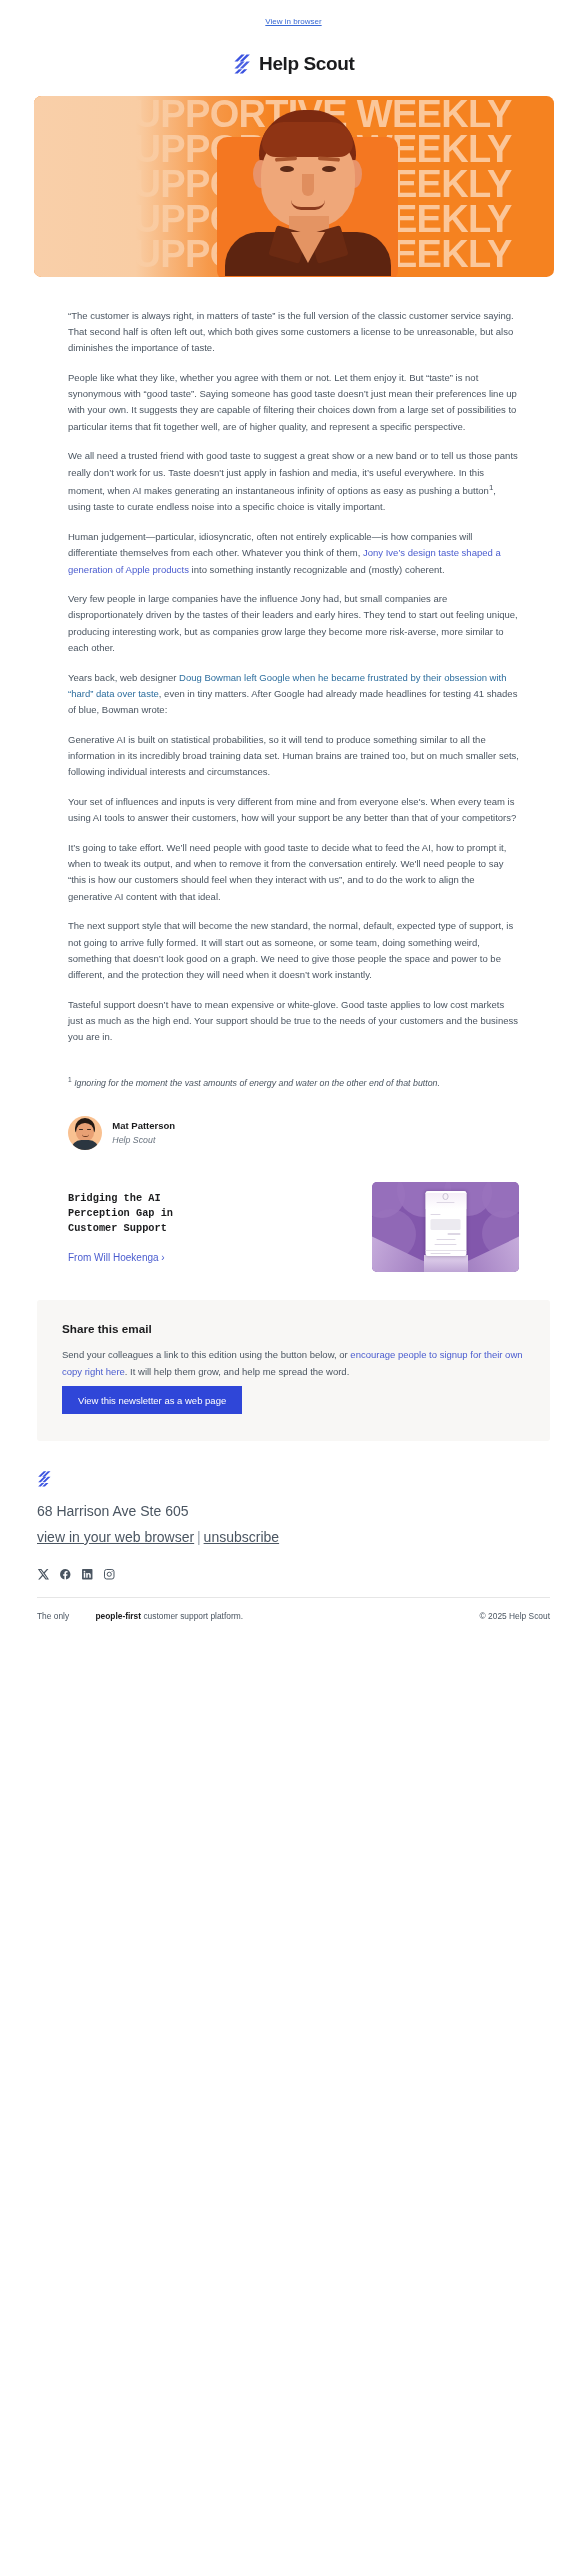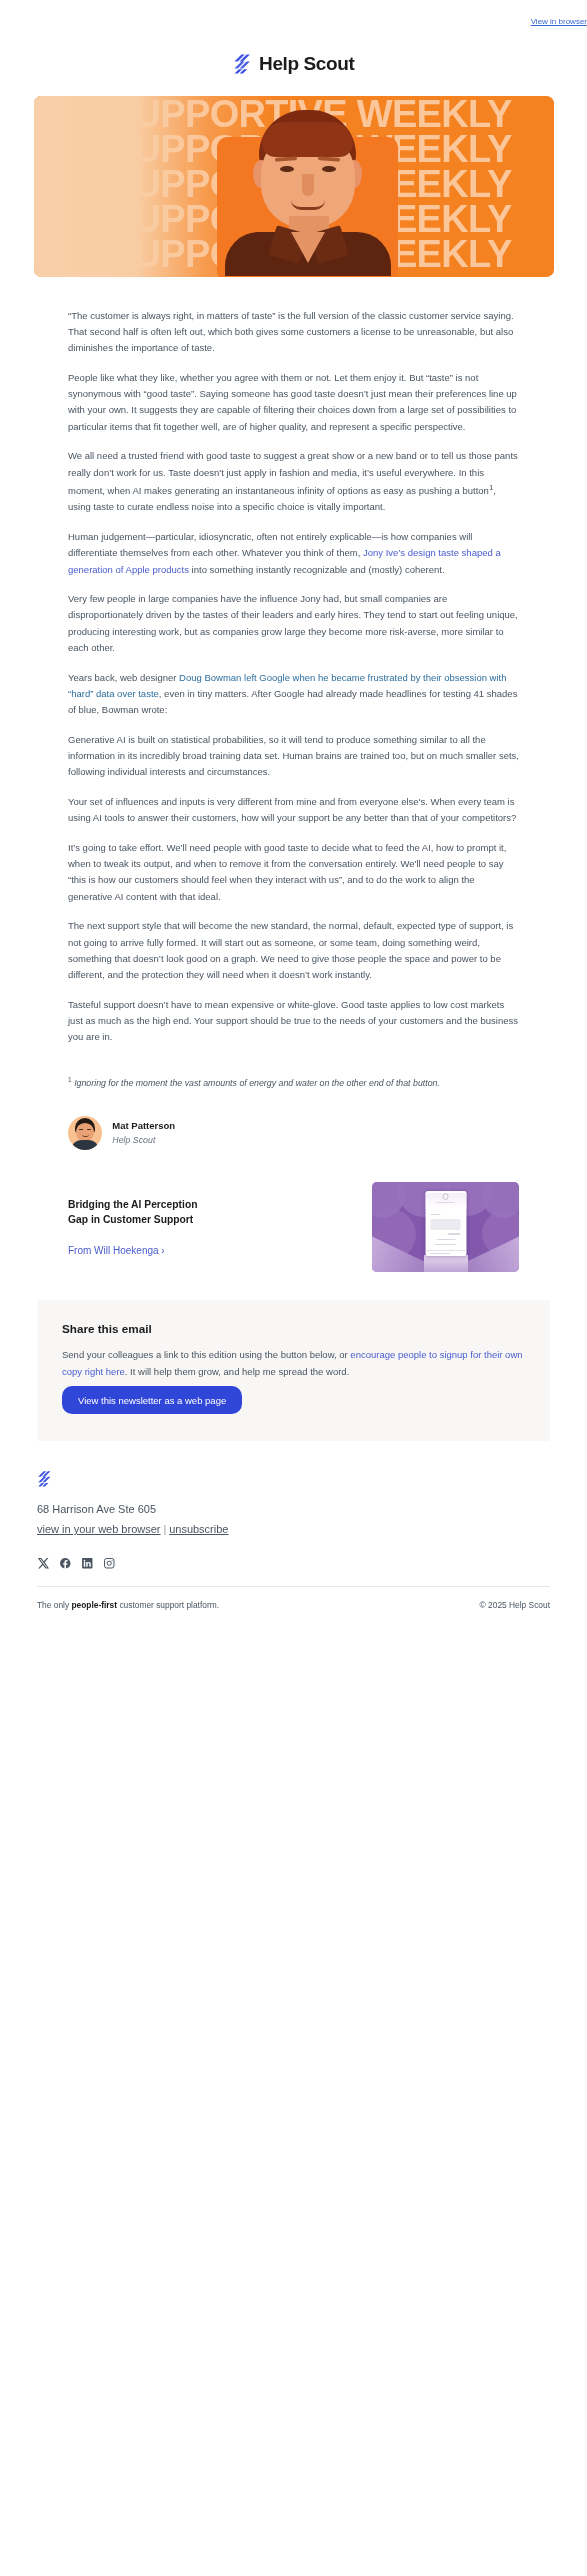--- a/index.html
+++ b/index.html
@@ -7,21 +7,21 @@
   body {
     width: 587px;
     background: #ffffff;
     font-family: "Liberation Sans", sans-serif;
     color: #3d4852;
     -webkit-font-smoothing: antialiased;
   }
   .email-wrap { width:587px; margin:0 auto; background:#ffffff; }
 
   
-  .preheader { text-align:right; padding:13.2px 0 4.4px; }
+  .preheader { text-align:center; padding:13.2px 0 4.4px; }
   .preheader a {
     font-size: 8px;
     color: #3869d4;
     text-decoration: underline;
     font-family: "Liberation Sans", sans-serif;
   }
 
   
   .logo-row { text-align:center; padding: 22px 0 19px; }
   .logo-lockup { display:inline-flex; align-items:center; gap:4.4px; }
@@ -141,21 +141,21 @@
   .av-mouth{ position:absolute; left:14px;top:17.6px; width:7.3px; height:2.9px;  border-bottom:1.5px solid #6b3a23; border-radius:0 0 4.4px 4.4px; }
   .av-body { position:absolute; left:2.9px; top:24px; width:28px; height:14.7px; background:#2b3640; border-radius:10.3px 10.3px 0 0; }
   .author-name { font-size:9.5px; font-weight:bold; color:#1b1c1e; line-height:1.5; }
   .author-org  { font-size:8.8px; font-style:italic; color:#6b7581; line-height:1.5; }
 
   
   .promo { display:flex; align-items:center; gap:19px; padding: 32px 68px 0; }
   .promo-text { flex:1 1 auto; }
   .promo-title {
     font-size: 10.3px; font-weight:bold; color:#1b1c1e;
-    line-height:1.45; margin:0 0 14.7px; max-width: 132px;
+    line-height:1.45; margin:0 0 14.7px; max-width: 132px; font-family: Liberation Mono, monospace;
   }
   .promo-link { font-size:10px; color:#4a5ccf; text-decoration:none; }
   .promo-img {
     position:relative; flex:0 0 auto;
     width:147px; height:90px;
     border-radius:5.1px; overflow:hidden;
     background:#8257ac;
   }
   .pi-circ { position:absolute; background:#9a73bd; border-radius:50%; opacity:.85; }
   .pi-bridge-l {
@@ -186,39 +186,39 @@
   .pi-phone .ph-div { height:0.7px; background:#e4e0e9; margin:4.4px 0 2.2px; }
 
   
   .share-outer { padding: 28px 37px 0; }
   .share-box { background:#f8f7f5; border-radius:2.9px; padding: 22px 25px 26.4px; }
   .share-title { font-size:11.7px; font-weight:bold; color:#1b1c1e; margin:0 0 11.7px; }
   .share-copy { font-size:9.5px; line-height:1.78; color:#4a5561; margin:0 0 5px; }
   .share-copy a { color:#4a5ccf; text-decoration:none; }
   .share-btn {
     display:inline-block; background:#2f46d8; color:#ffffff;
-    font-size:9.5px; padding:8.8px 16px; border-radius:10px;
+    font-size:9.5px; padding:8.8px 16px; border-radius:0;
     text-decoration:none; border:none; cursor:pointer;
     font-family:"Liberation Sans", sans-serif;
   }
 
   
   .footer { padding: 29px 37px 0; }
   .footer-mark { width:17.6px; height:17.6px; display:block; margin-bottom:11.7px; }
-  .addr { font-size:11px; line-height:1.85; color:#4a5561; }
+  .addr { font-size:14px; line-height:1.85; color:#4a5561; }
   .addr a { color:#4a5561; text-decoration:underline; }
   .sep { color:#9aa3ad; padding:0 2.9px; }
   .socials { display:flex; gap:9.5px; align-items:center; margin: 17.6px 0 0; }
   .socials svg { display:block; }
   .foot-rule { height:0.7px; background:#e6e6e6; margin: 16px 0 0; }
   .foot-bottom {
     display:flex; justify-content:space-between; align-items:center;
     font-size:8.4px; color:#4a5561; padding: 13.2px 0 19px;
   }
-  .foot-bottom strong { color:#1b1c1e; }
+  .foot-bottom strong { color:#1b1c1e;margin-left:24px; }
 </style>
 </head>
 <body>
 
 <div class="email-wrap">
 
   <div class="preheader">
     <a href="#">View in browser</a>
   </div>
 

